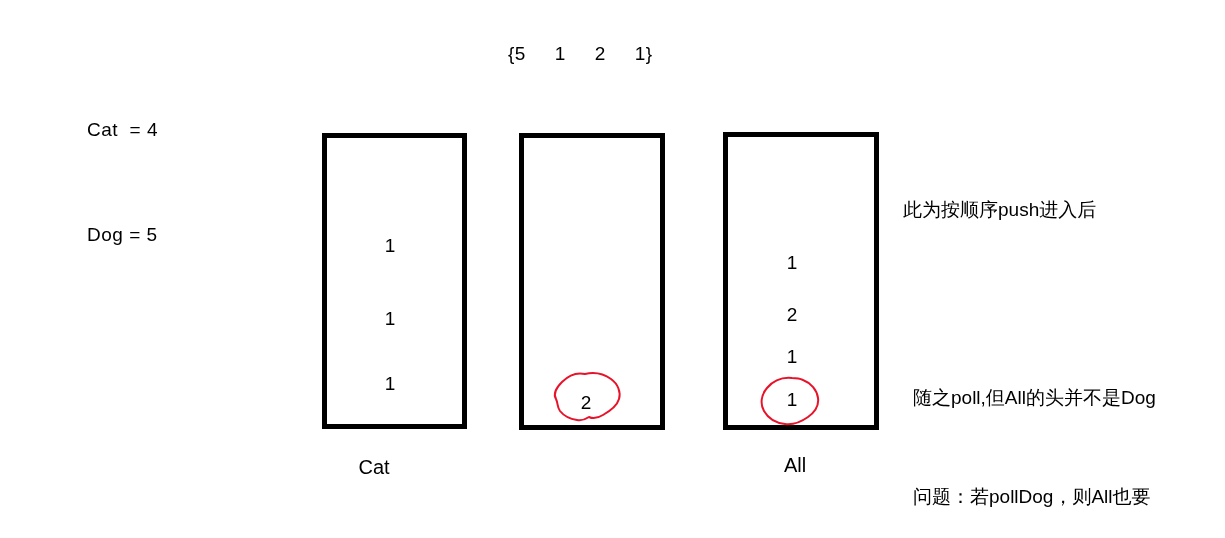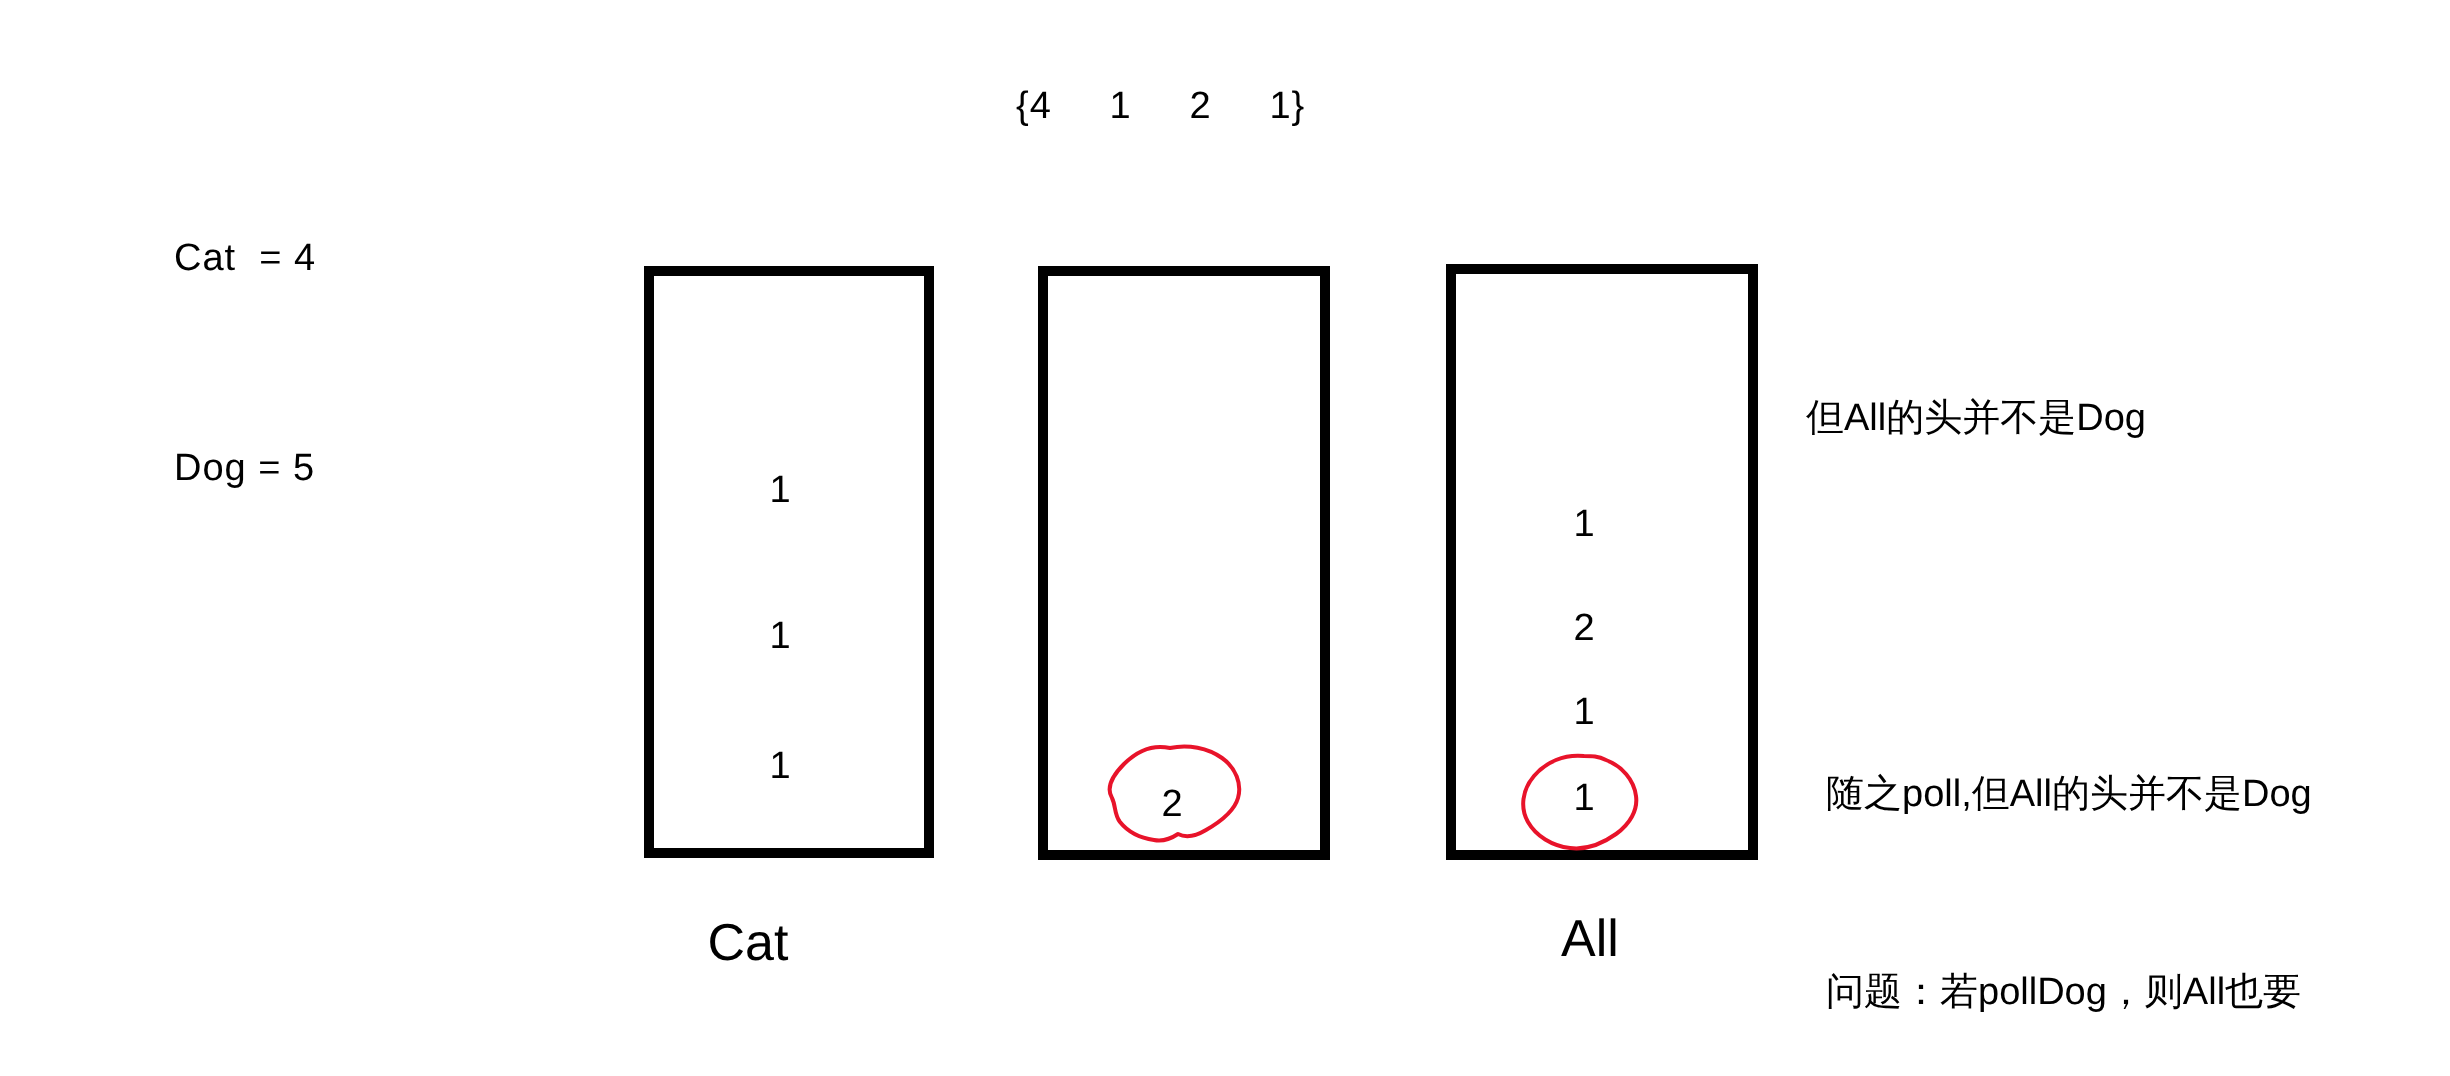--- a/index.html
+++ b/index.html
@@ -68,21 +68,21 @@
 
   
   .scribble {
     position: absolute;
     pointer-events: none;
   }
 
   
   .caption {
     position: absolute;
-    font-size: 26px;
+    font-size: 20px;
     text-align: center;
     width: 120px;
     margin-left: -60px;
   }
 
   
   .note {
     position: absolute;
     font-size: 19px;
     line-height: 33px;
@@ -95,21 +95,21 @@
 </head>
 <body>
 
 <div class="canvas">
 
   <div class="legend">
     <div class="legend-row">Cat  = 4</div>
     <div class="legend-row">Dog = 5</div>
   </div>
 
-  <div class="sequence">{4     1     2     1}</div>
+  <div class="sequence">{5     1     2     1}</div>
 
   <div class="stack-box" id="box-cat"></div>
   <div class="cell" style="left:390px; top:236px;">1</div>
   <div class="cell" style="left:390px; top:309px;">1</div>
   <div class="cell" style="left:390px; top:374px;">1</div>
   <div class="caption" style="left:374px; top:456px;">Cat</div>
 
   <div class="stack-box" id="box-dog"></div>
   <div class="cell" style="left:586px; top:393px;">2</div>
 
@@ -127,20 +127,20 @@
   <div class="cell" style="left:792px; top:390px;">1</div>
 
   <svg class="scribble" style="left:756px; top:372px;" width="72" height="60" viewBox="0 0 72 60">
     <path d="M 36 6 C 26 5 17 9 11 16 C 5 23 4 32 8 39 C 12 46 20 51 29 52
              C 37 53 45 50 52 45 C 59 40 63 33 62 26 C 61 18 55 11 47 8
              C 43 6 40 6 36 6 Z" fill="none" stroke="#e8132a" stroke-width="2" stroke-linecap="round" stroke-linejoin="round"></path>
   </svg>
 
   <div class="caption" style="left:795px; top:454px;">All</div>
 
-  <div class="note" id="note-push">但All的头并不是Dog</div>
+  <div class="note" id="note-push">此为按顺序push进入后</div>
 
   <div class="note" id="note-problem">
     <div class="note-line">随之poll,但All的头并不是Dog</div>
     <div class="note-line">问题：若pollDog，则All也要</div>
   </div>
 
 </div>
 
 </body></html>

